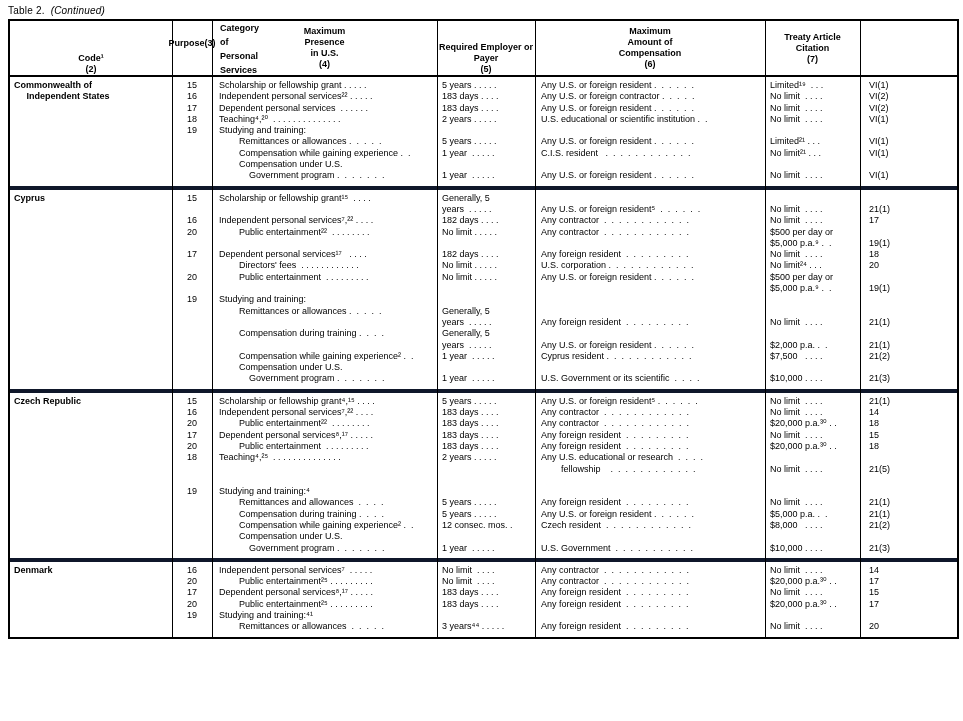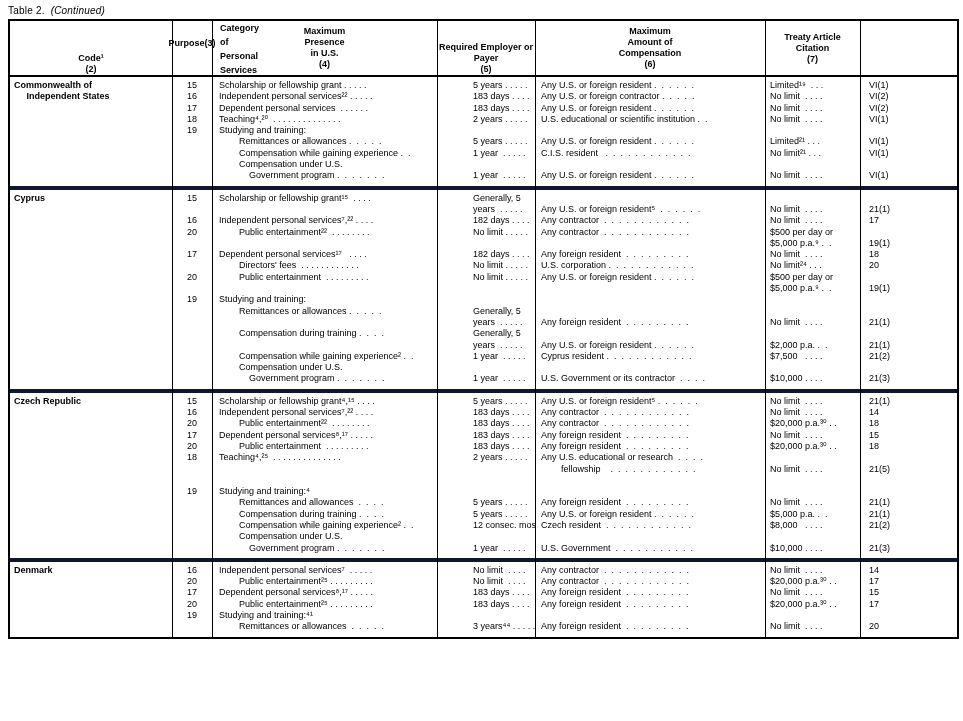--- a/index.html
+++ b/index.html
@@ -18,21 +18,21 @@
   .hcat{height:15px;line-height:14px;border-bottom:2px solid #15803d;margin-left:48px;}
   .hpurpose{flex:1;display:flex;justify-content:center;}
   
   .block{padding:3px 0 4px 0;}
   .block + .block{border-top:4px solid #0f172a;}
   .row{display:grid;grid-template-columns:162px 40px 225px 98px 230px 95px 97px;}
   .cell{height:11.3px;line-height:11.3px;font-size:9px;white-space:pre;overflow:hidden;}
   .c-country{font-weight:bold;padding-left:4px;}
   .c-code{text-align:center;}
   .c-purpose{padding-left:7px;}
-  .c-presence{padding-left:5px;margin-left:31px;}
+  .c-presence{padding-left:5px;}
   .c-employer{padding-left:6px;}
   .c-compensation{padding-left:5px;}
   .c-citation{padding-left:9px;}
 </style>
 </head>
 <body>
 
 <div class="page">
 
   <div class="title">
@@ -303,21 +303,21 @@
             <div class="cell c-presence">&nbsp;</div>
             <div class="cell c-employer">&nbsp;</div>
             <div class="cell c-compensation">&nbsp;</div>
             <div class="cell c-citation">&nbsp;</div>
           </div>
           <div class="row">
             <div class="cell c-country">&nbsp;</div>
             <div class="cell c-code">&nbsp;</div>
             <div class="cell c-purpose">            Government program .  .  .  .  .  .  .</div>
             <div class="cell c-presence">1 year  . . . . .</div>
-            <div class="cell c-employer">U.S. Government or its contractor  .  .  .  .</div>
+            <div class="cell c-employer">U.S. Government or its scientific  .  .  .  .</div>
             <div class="cell c-compensation">$10,000 . . . .</div>
             <div class="cell c-citation">21(3)</div>
           </div>
         </div>
         <div class="block">
           <div class="row">
             <div class="cell c-country">Czech Republic</div>
             <div class="cell c-code">15</div>
             <div class="cell c-purpose">Scholarship or fellowship grant⁴,¹⁵ . . . .</div>
             <div class="cell c-presence">5 years . . . . .</div>

